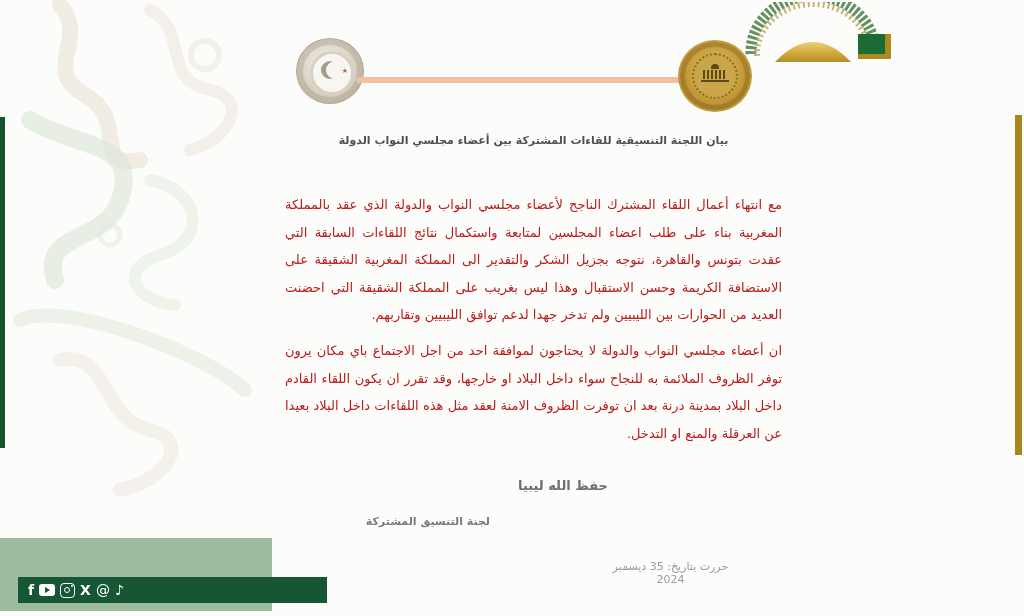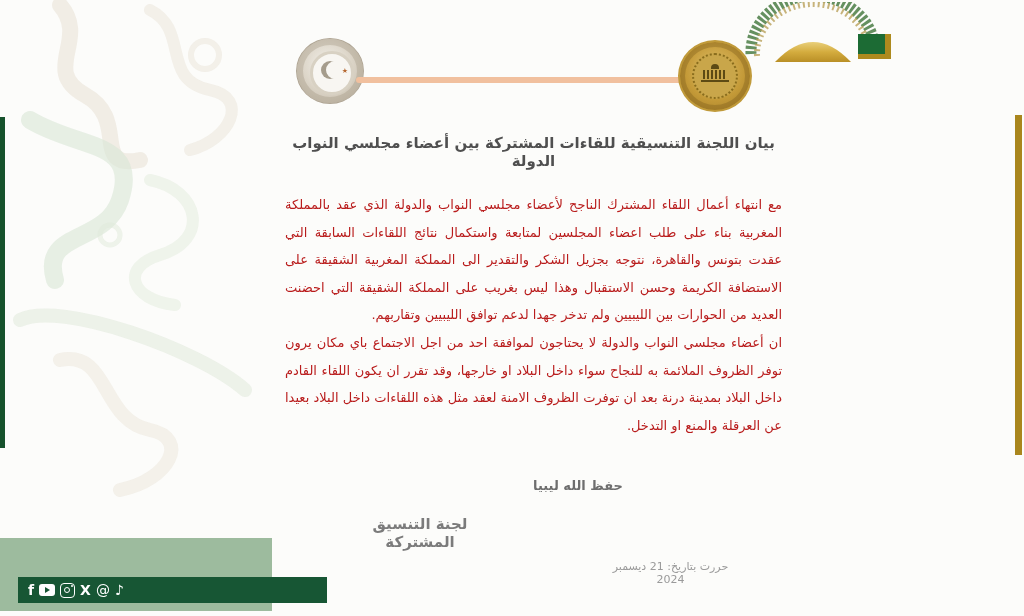--- a/index.html
+++ b/index.html
@@ -49,37 +49,37 @@
     position:absolute;left:9px;top:15px;width:24px;height:9px;
     background:repeating-linear-gradient(90deg,#5d4a14 0 2px,transparent 2px 4px);
   }
   .emblem-base{position:absolute;left:7px;top:25px;width:28px;height:2px;background:#5d4a14;}
   .tv-logo{position:absolute;left:743px;top:2px;}
   .flag-gold{position:absolute;left:858px;top:34px;width:33px;height:25px;background:#ad8a1e;}
   .flag-green{position:absolute;left:0;top:0;width:27px;height:20px;background:#1c6b34;}
   
   .doc-title{
     position:absolute;left:285px;top:134px;width:497px;
-    text-align:center;font-size:15px;font-weight:bold;color:#4f4f4f;
+    text-align:center;font-size:11px;font-weight:bold;color:#4f4f4f;
     direction:rtl;letter-spacing:.2px;
   }
   .para{
     position:absolute;left:285px;width:497px;
     direction:rtl;text-align:justify;font-size:13px;line-height:27.5px;color:#b91c1c;
   }
   .para-1{top:178px;}
-  .para-2{top:316px;}
+  .para-2{top:324px;}
   .para-3{top:414px;}
   .blessing{
-    position:absolute;left:503px;top:478px;width:120px;text-align:right;
+    position:absolute;left:503px;top:478px;width:120px;text-align:center;
     direction:rtl;font-size:13px;font-weight:bold;color:#6e6e6e;
   }
   .signature{
-    position:absolute;left:350px;top:515px;width:140px;text-align:center;
-    direction:rtl;font-size:15px;font-weight:bold;color:#7b7b7b;
+    position:absolute;left:350px;top:515px;width:140px;
+    direction:rtl;font-size:11px;font-weight:bold;color:#7b7b7b;
   }
   .date-line{
     position:absolute;left:598px;top:560px;width:145px;text-align:center;
     direction:rtl;font-size:11px;color:#9a9a9a;
   }
   
   .sage-block{position:absolute;left:0;top:538px;width:272px;height:73px;background:#9dbb9e;}
   .social-bar{
     position:absolute;left:18px;top:577px;width:309px;height:26px;background:#175634;
     display:flex;align-items:center;gap:5px;padding:0 10px;box-sizing:border-box;
@@ -162,21 +162,21 @@
     <div class="flag-green"></div>
   </div>
 
   <div class="doc-title">بيان اللجنة التنسيقية للقاءات المشتركة بين أعضاء مجلسي النواب الدولة</div>
 
   <p class="para para-1">مع انتهاء أعمال اللقاء المشترك الناجح لأعضاء مجلسي النواب والدولة الذي عقد بالمملكة المغربية بناء على طلب اعضاء المجلسين لمتابعة واستكمال نتائج اللقاءات السابقة التي عقدت بتونس والقاهرة، نتوجه بجزيل الشكر والتقدير الى المملكة المغربية الشقيقة على الاستضافة الكريمة وحسن الاستقبال وهذا ليس بغريب على المملكة الشقيقة التي احضنت العديد من الحوارات بين الليبيين ولم تدخر جهدا لدعم توافق الليبيين وتقاربهم.</p>
   <p class="para para-2">ان أعضاء مجلسي النواب والدولة لا يحتاجون لموافقة احد من اجل الاجتماع باي مكان يرون توفر الظروف الملائمة به للنجاح سواء داخل البلاد او خارجها، وقد تقرر ان يكون اللقاء القادم داخل البلاد بمدينة درنة بعد ان توفرت الظروف الامنة لعقد مثل هذه اللقاءات داخل البلاد بعيدا عن العرقلة والمنع او التدخل.</p>
 
   <div class="blessing">حفظ الله ليبيا</div>
   <div class="signature">لجنة التنسيق المشتركة</div>
-  <div class="date-line">حررت بتاريخ: 21 ديسمبر 2024</div>
+  <div class="date-line">حررت بتاريخ: 35 ديسمبر 2024</div>
 
   <div class="sage-block"></div>
   <div class="social-bar">
     <span class="si si-glyph">f</span>
     <span class="si">
       <span class="yt-box">
           <span class="yt-play"></span>
         </span>
     </span>
     <span class="si">

